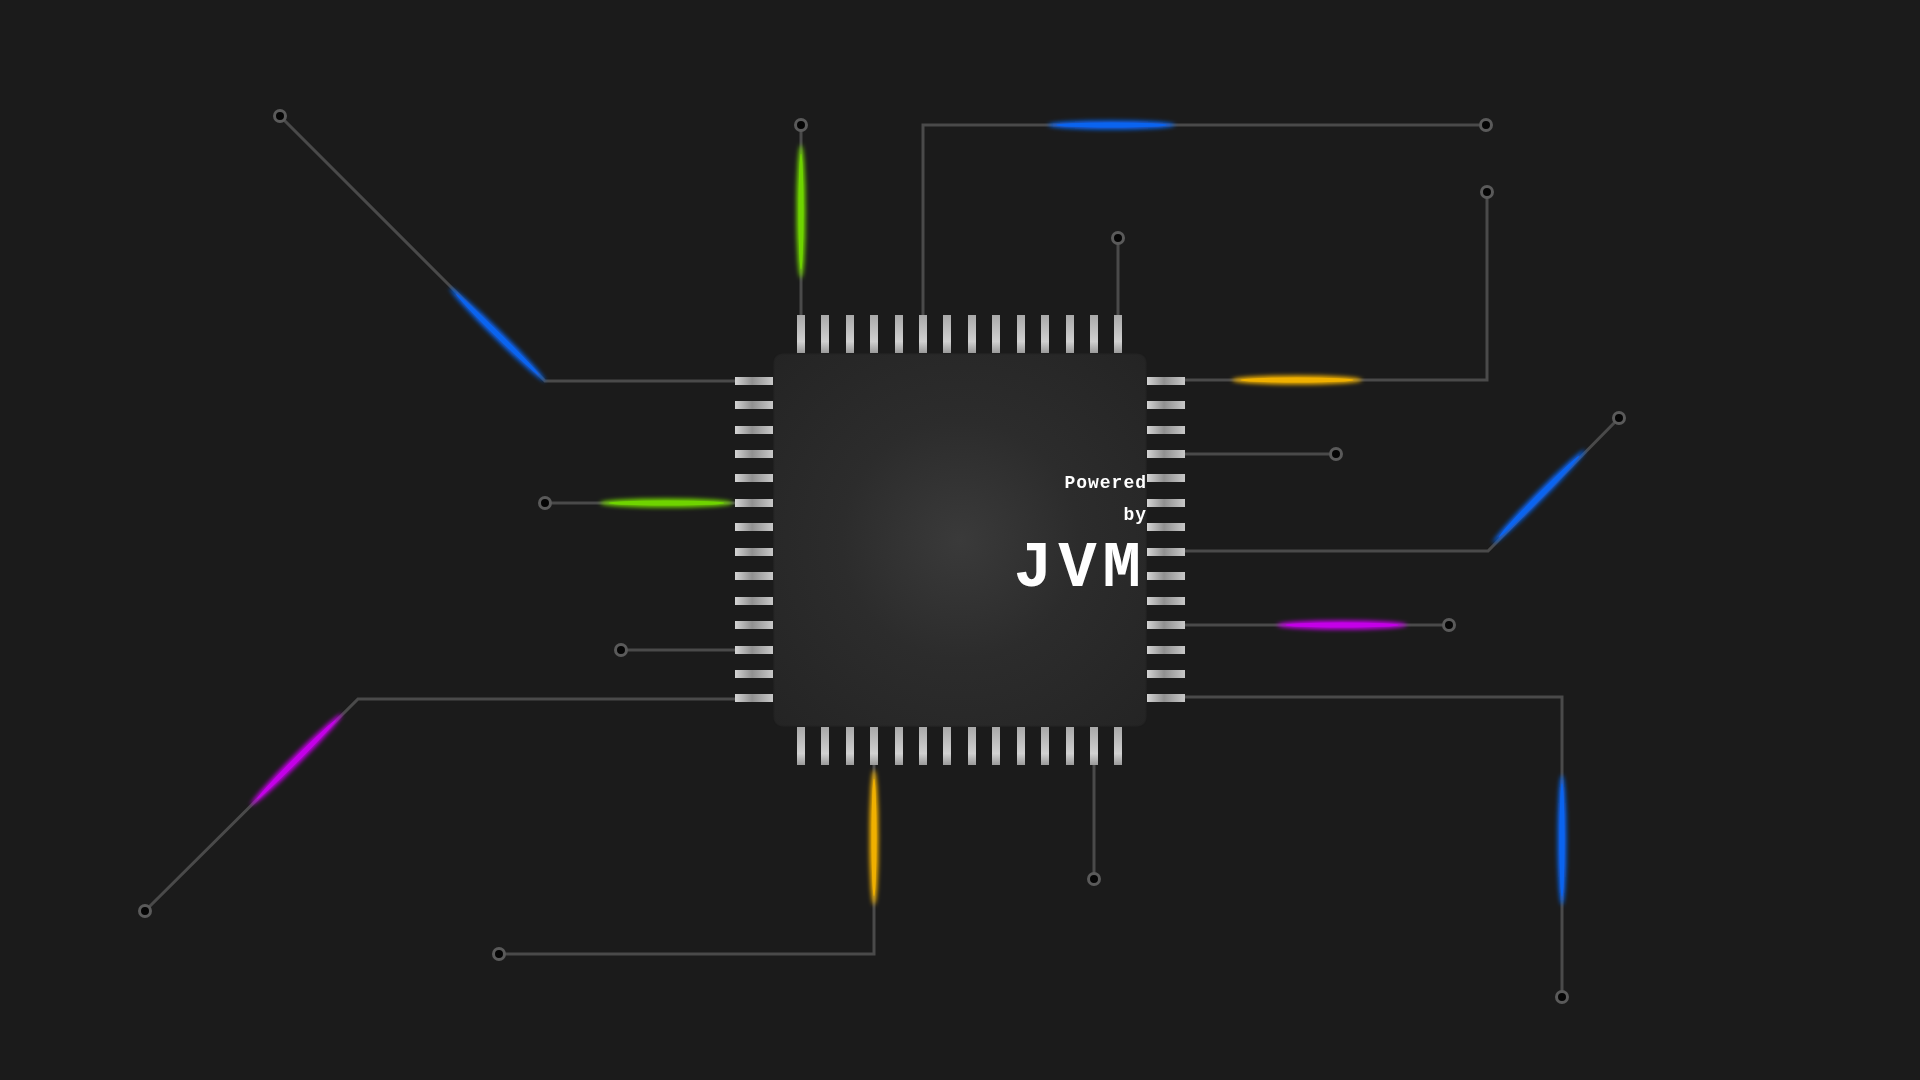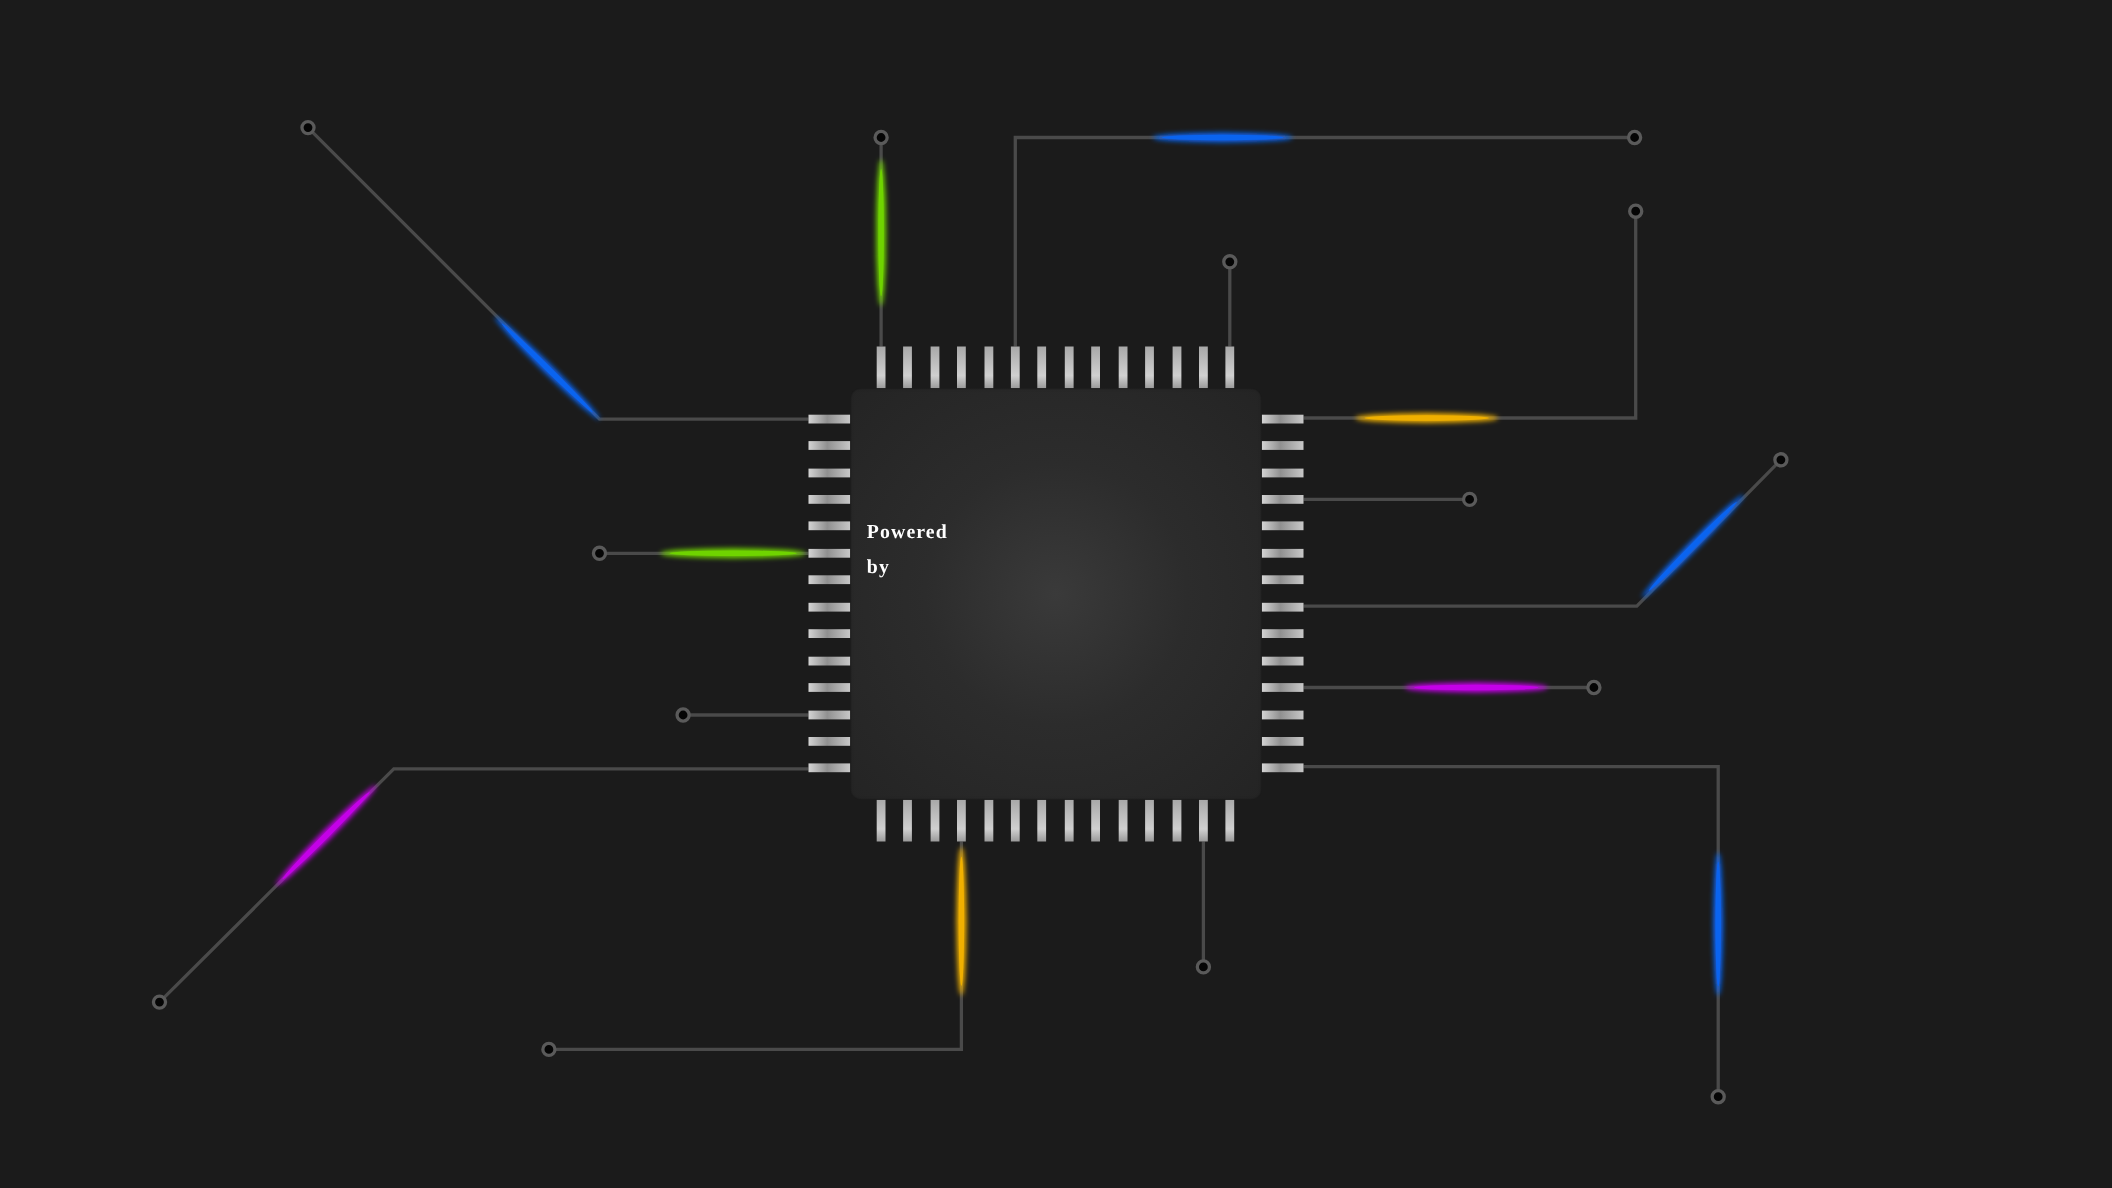--- a/index.html
+++ b/index.html
@@ -10,22 +10,22 @@
     position: relative;
   }
   #board { position: absolute; left: 0; top: 0; width: 1920px; height: 1080px; }
   .chip {
     position: absolute; left: 773px; top: 353px; width: 374px; height: 374px;
     border-radius: 9px;
     background: radial-gradient(circle at 50% 50%, #3a3a3a 0%, #2c2c2c 45%, #242424 100%);
     box-shadow: 0 0 2px rgba(0,0,0,0.6) inset;
   }
   .chip-text {
-    position: absolute; left: 15px; width: 100%; text-align: left; color: #ffffff;
-    font-family: Liberation Serif, serif; font-weight: bold;
+    position: absolute; left: 0; width: 100%; text-align: right; color: #ffffff;
+    font-family: Liberation Mono, monospace; font-weight: bold;
   }
   .chip-line1 { top: 120px; font-size: 18px; letter-spacing: 1px; }
   .chip-line2 { top: 152px; font-size: 18px; letter-spacing: 1px; }
   .chip-line3 { top: 180px; font-size: 64px; letter-spacing: 6px; font-weight: bold; }
   .pin { position: absolute; }
   .pin-v { width: 8px; height: 38px; background: linear-gradient(to bottom, #a8a8a8, #d0d0d0 70%, #9a9a9a); }
   .pin-h { width: 38px; height: 8px; background: linear-gradient(to right, #d4d4d4, #909090 45%, #c8c8c8); }
 </style>
 </head>
 <body>
@@ -147,13 +147,14 @@
     <div class="pin pin-h" style="left: 1147px; top: 646px;"></div>
     <div class="pin pin-h" style="left: 735px; top: 670px;"></div>
     <div class="pin pin-h" style="left: 1147px; top: 670px;"></div>
     <div class="pin pin-h" style="left: 735px; top: 694px;"></div>
     <div class="pin pin-h" style="left: 1147px; top: 694px;"></div>
   </div>
 
 <div class="chip">
   <div class="chip-text chip-line1">Powered</div>
   <div class="chip-text chip-line2">by</div>
+  <div class="chip-text chip-line3">JVM</div>
 </div>
 
 </body></html>

